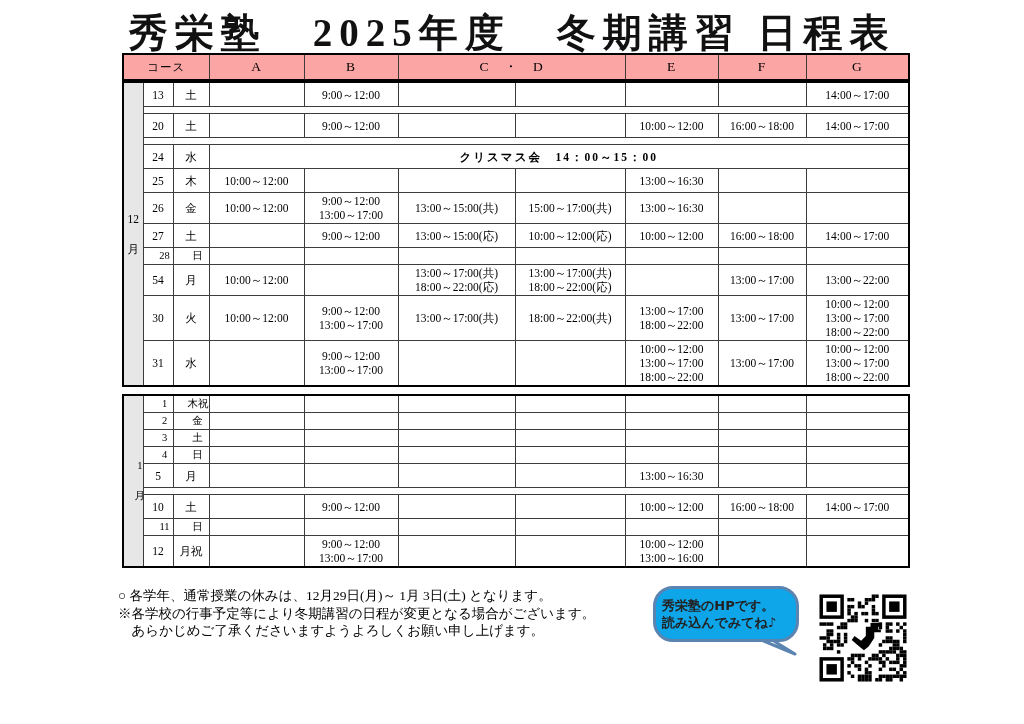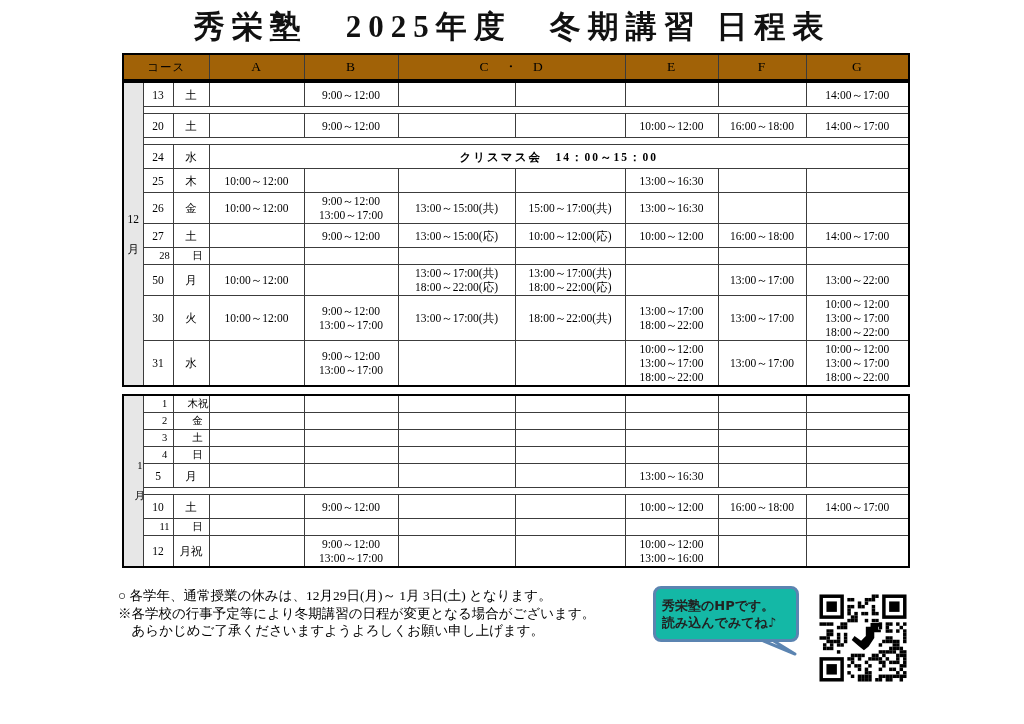--- a/index.html
+++ b/index.html
@@ -2,53 +2,53 @@
 <html><head>
 <meta charset="utf-8">
 <style>
   html,body{margin:0;padding:0;}
   body{
     width:1024px;height:724px;position:relative;background:#ffffff;
     font-family:"Liberation Serif","DejaVu Serif",serif;color:#000;
     overflow:hidden;
   }
   .page-title{
-    margin:6px 0 4px 0;text-align:center;font-size:31px;font-weight:bold;
+    margin:6px 0 4px 0;text-align:center;font-size:39px;font-weight:bold;
     letter-spacing:7px;color:#111;
   }
   #table-area{position:absolute;left:122px;top:53px;width:790px;}
   table.sched{
     border-collapse:collapse;table-layout:fixed;width:788px;
     border:2px solid #000;background:#fff;
   }
   table.sched td{
     border:1px solid #3c3c3c;text-align:center;vertical-align:middle;
     font-size:11.5px;line-height:14px;padding:1px 1px;overflow:hidden;
     white-space:nowrap;font-family:"Liberation Serif","DejaVu Serif",serif;
   }
-  tr.hdr td{background:#a16207;height:22px;font-size:13.5px;letter-spacing:1px;}
+  tr.hdr td{background:#fca5a5;height:22px;font-size:13.5px;letter-spacing:1px;}
   tr.hdr td.corner{font-size:11.5px;}
   td.bl3{border-left:3px double #000;}
   td.month{
     background:#e7e7e7;font-size:16px;letter-spacing:0;
     vertical-align:middle;padding:0;
   }
   td.month .mwrap{display:flex;flex-direction:column;align-items:center;justify-content:center;gap:16px;height:100%;}
   tr.n td{height:21px;}
   tr.s td{height:12px;font-size:10.5px;padding-left:14px;}
   tr.sp td{height:6px;padding:0;}
   td.datec{font-size:12px;}
   td.dayc{font-size:11px;}
   td.event{font-weight:bold;font-size:15px;letter-spacing:2px;font-family:"DejaVu Sans","Liberation Sans",sans-serif;}
   .tgap{height:7px;}
   #notes{position:absolute;left:118px;top:588px;width:520px;font-size:13.5px;line-height:16.5px;}
   #notes p{margin:0 0 1px 0;}
   #bubble{
     position:absolute;left:653px;top:586px;width:128px;height:46px;
-    border:3px solid #5b84b1;border-radius:8px;background:#14b8a6;
+    border:3px solid #5b84b1;border-radius:20px;background:#0ea5e9;
     display:flex;flex-direction:column;justify-content:center;padding:2px 6px;
     font-family:"DejaVu Sans","Liberation Sans",sans-serif;
     font-size:13px;font-weight:bold;line-height:17px;color:#222;z-index:2;
   }
   #bubble-tail{position:absolute;left:735px;top:630px;z-index:1;}
   #qr{position:absolute;left:816px;top:591px;width:94px;height:94px;}
 </style>
 </head>
 <body>
 
@@ -171,21 +171,21 @@
           <td class="dayc">日</td>
           <td class="bl3"></td>
           <td></td>
           <td class="bl3"></td>
           <td></td>
           <td></td>
           <td class="bl3"></td>
           <td></td>
         </tr>
         <tr class="n">
-          <td class="datec">50</td>
+          <td class="datec">54</td>
           <td class="dayc">月</td>
           <td class="bl3">10:00～12:00</td>
           <td></td>
           <td class="bl3">13:00～17:00(共)<br>18:00～22:00(応)</td>
           <td>13:00～17:00(共)<br>18:00～22:00(応)</td>
           <td></td>
           <td class="bl3">13:00～17:00</td>
           <td>13:00～22:00</td>
         </tr>
         <tr class="n">

